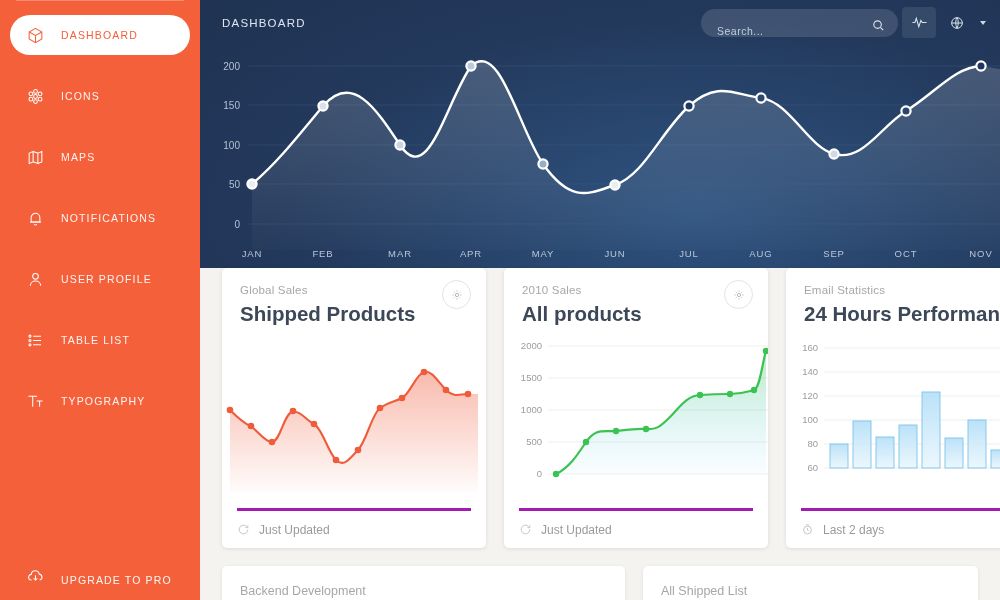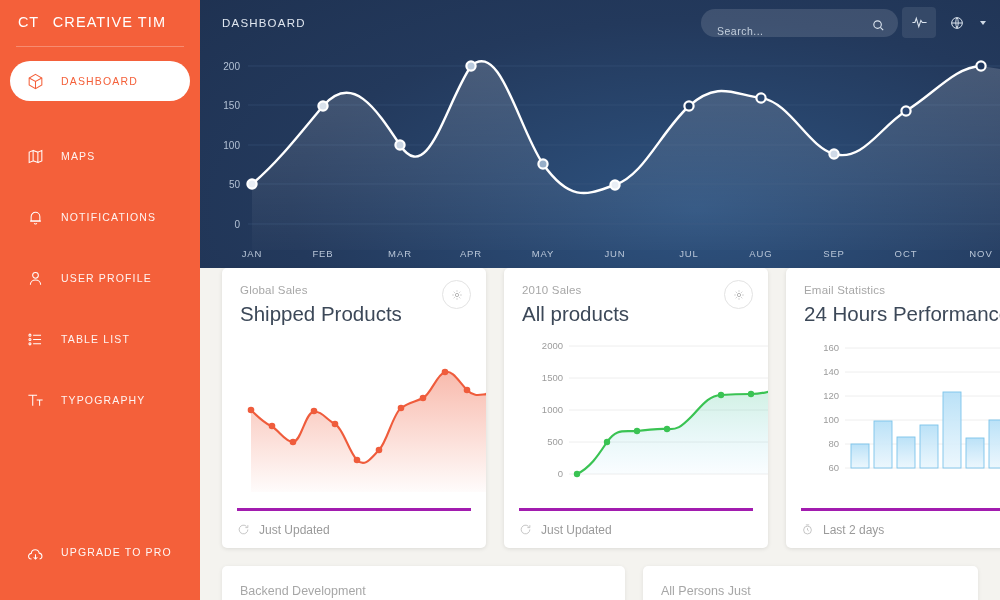--- a/index.html
+++ b/index.html
@@ -44,21 +44,21 @@
   }
   .nav-item.active { background:#ffffff; }
   .nav-item.active .nav-label { color:#f4603a; }
   .nav-item.active svg { stroke:#f4603a; }
   .nav-item svg { stroke:#ffffff; fill:none; stroke-width:1.3; }
   .nav-icon { width:19px; height:19px; display:flex; align-items:center; justify-content:center; flex:0 0 19px; }
   .nav-spacer { height:14px; }
   .nav-item.dim .nav-label { color:rgba(255,255,255,0.93); }
   .upgrade {
     position:absolute; left:10px; bottom:14px; width:180px;
-    display:flex; align-items:flex-start; gap:16px;
+    display:flex; align-items:flex-end; gap:16px;
     padding:0 16px; height:40px; border-radius:22px;
     color:#fff; text-decoration:none;
   }
   .upgrade .nav-label {
     font-size:10.5px; letter-spacing:1.15px; text-transform:uppercase;
     opacity:0.95;
   }
 
   
   .main {
@@ -126,31 +126,31 @@
   }
   .card {
     background:#fff; border-radius:5px;
     box-shadow:0 1px 4px rgba(0,0,0,0.10);
     width:264px; height:280px; position:relative;
     display:flex; flex-direction:column; overflow:hidden; flex:0 0 264px;
   }
   .card-head { padding:16px 14px 0 18px; position:relative; }
   .card-cat { color:#a7a7a7; font-size:11.5px; letter-spacing:0.2px; }
   .card-title {
-    color:#3c4858; font-size:20.5px; font-weight:400; margin-top:6px;
+    color:#3c4858; font-size:20.5px; font-weight:700; margin-top:6px;
     white-space:nowrap;
   }
   .gear-btn {
     position:absolute; right:15px; top:12px;
     width:29px; height:29px; border-radius:50%;
     border:1px solid #e3e3e3;
     display:flex; align-items:center; justify-content:center;
   }
   .gear-btn svg { stroke:#9a9a9a; fill:none; stroke-width:1.2; }
-  .card-chart { flex:1; padding:6px 12px 0 0;margin-left:21px; }
+  .card-chart { flex:1; padding:6px 12px 0 0; }
   .card-foot {
     height:40px; border-top:3px solid #a21caf; margin:0 15px;
     display:flex; align-items:center; gap:9px;
   }
   .card-foot span { color:#9a9a9a; font-size:12px; }
   .card-foot svg { stroke:#bdbdbd; fill:none; stroke-width:1.3; }
   .mini-ax {
     fill:#9c9c9c; font-size:9.5px; font-family:"Liberation Sans", sans-serif;
   }
 
@@ -167,38 +167,48 @@
   .bottom-card.wide { width:403px; flex:0 0 403px; }
   .bottom-card.narrow { width:335px; flex:0 0 335px; }
   .bottom-title { color:#a7a7a7; font-size:12.5px; }
 </style>
 </head>
 <body>
 
 <div class="app">
 
   <aside class="sidebar">
-    <div class="brand">
-      <span class="brand-mark">CT</span>
-      <span class="brand-name">CREATIVE TIM</span>
-    </div>
     <div class="brand-rule"></div>
 
     <nav class="nav">
       <a class="nav-item active">
         <span class="nav-icon">
           <svg viewBox="0 0 24 24" width="19" height="19">
               <path d="M12 3l8 4.5v9L12 21 4 16.5v-9L12 3z"></path>
               <path d="M4 7.5L12 12l8-4.5M12 12v9"></path>
             </svg>
         </span>
         <span class="nav-label">DASHBOARD</span>
       </a>
       <div class="nav-spacer"></div>
 
+      <a class="nav-item dim">
+        <span class="nav-icon">
+          <svg viewBox="0 0 24 24" width="19" height="19">
+              <circle cx="12" cy="12" r="2.4"></circle>
+              <circle cx="12" cy="5.6" r="2.4"></circle>
+              <circle cx="12" cy="18.4" r="2.4"></circle>
+              <circle cx="6.2" cy="8.6" r="2.4"></circle>
+              <circle cx="17.8" cy="8.6" r="2.4"></circle>
+              <circle cx="6.2" cy="15.4" r="2.4"></circle>
+              <circle cx="17.8" cy="15.4" r="2.4"></circle>
+            </svg>
+        </span>
+        <span class="nav-label">ICONS</span>
+      </a>
       <div class="nav-spacer"></div>
 
       <a class="nav-item dim">
         <span class="nav-icon">
           <svg viewBox="0 0 24 24" width="19" height="19">
               <path d="M4 6.5L9 4.5v13L4 19.5v-13z"></path>
               <path d="M9 4.5l6 2v13l-6-2"></path>
               <path d="M15 6.5l5-2v13l-5 2"></path>
             </svg>
         </span>
@@ -511,18 +521,18 @@
           <span>Last 2 days</span>
         </div>
       </div>
     </div>
 
     <div class="bottom-row">
       <div class="bottom-card wide">
         <div class="bottom-title">Backend Development</div>
       </div>
       <div class="bottom-card narrow">
-        <div class="bottom-title">All Persons Just</div>
+        <div class="bottom-title">All Shipped List</div>
       </div>
     </div>
 
   </section>
 </div>
 
 </body></html>

